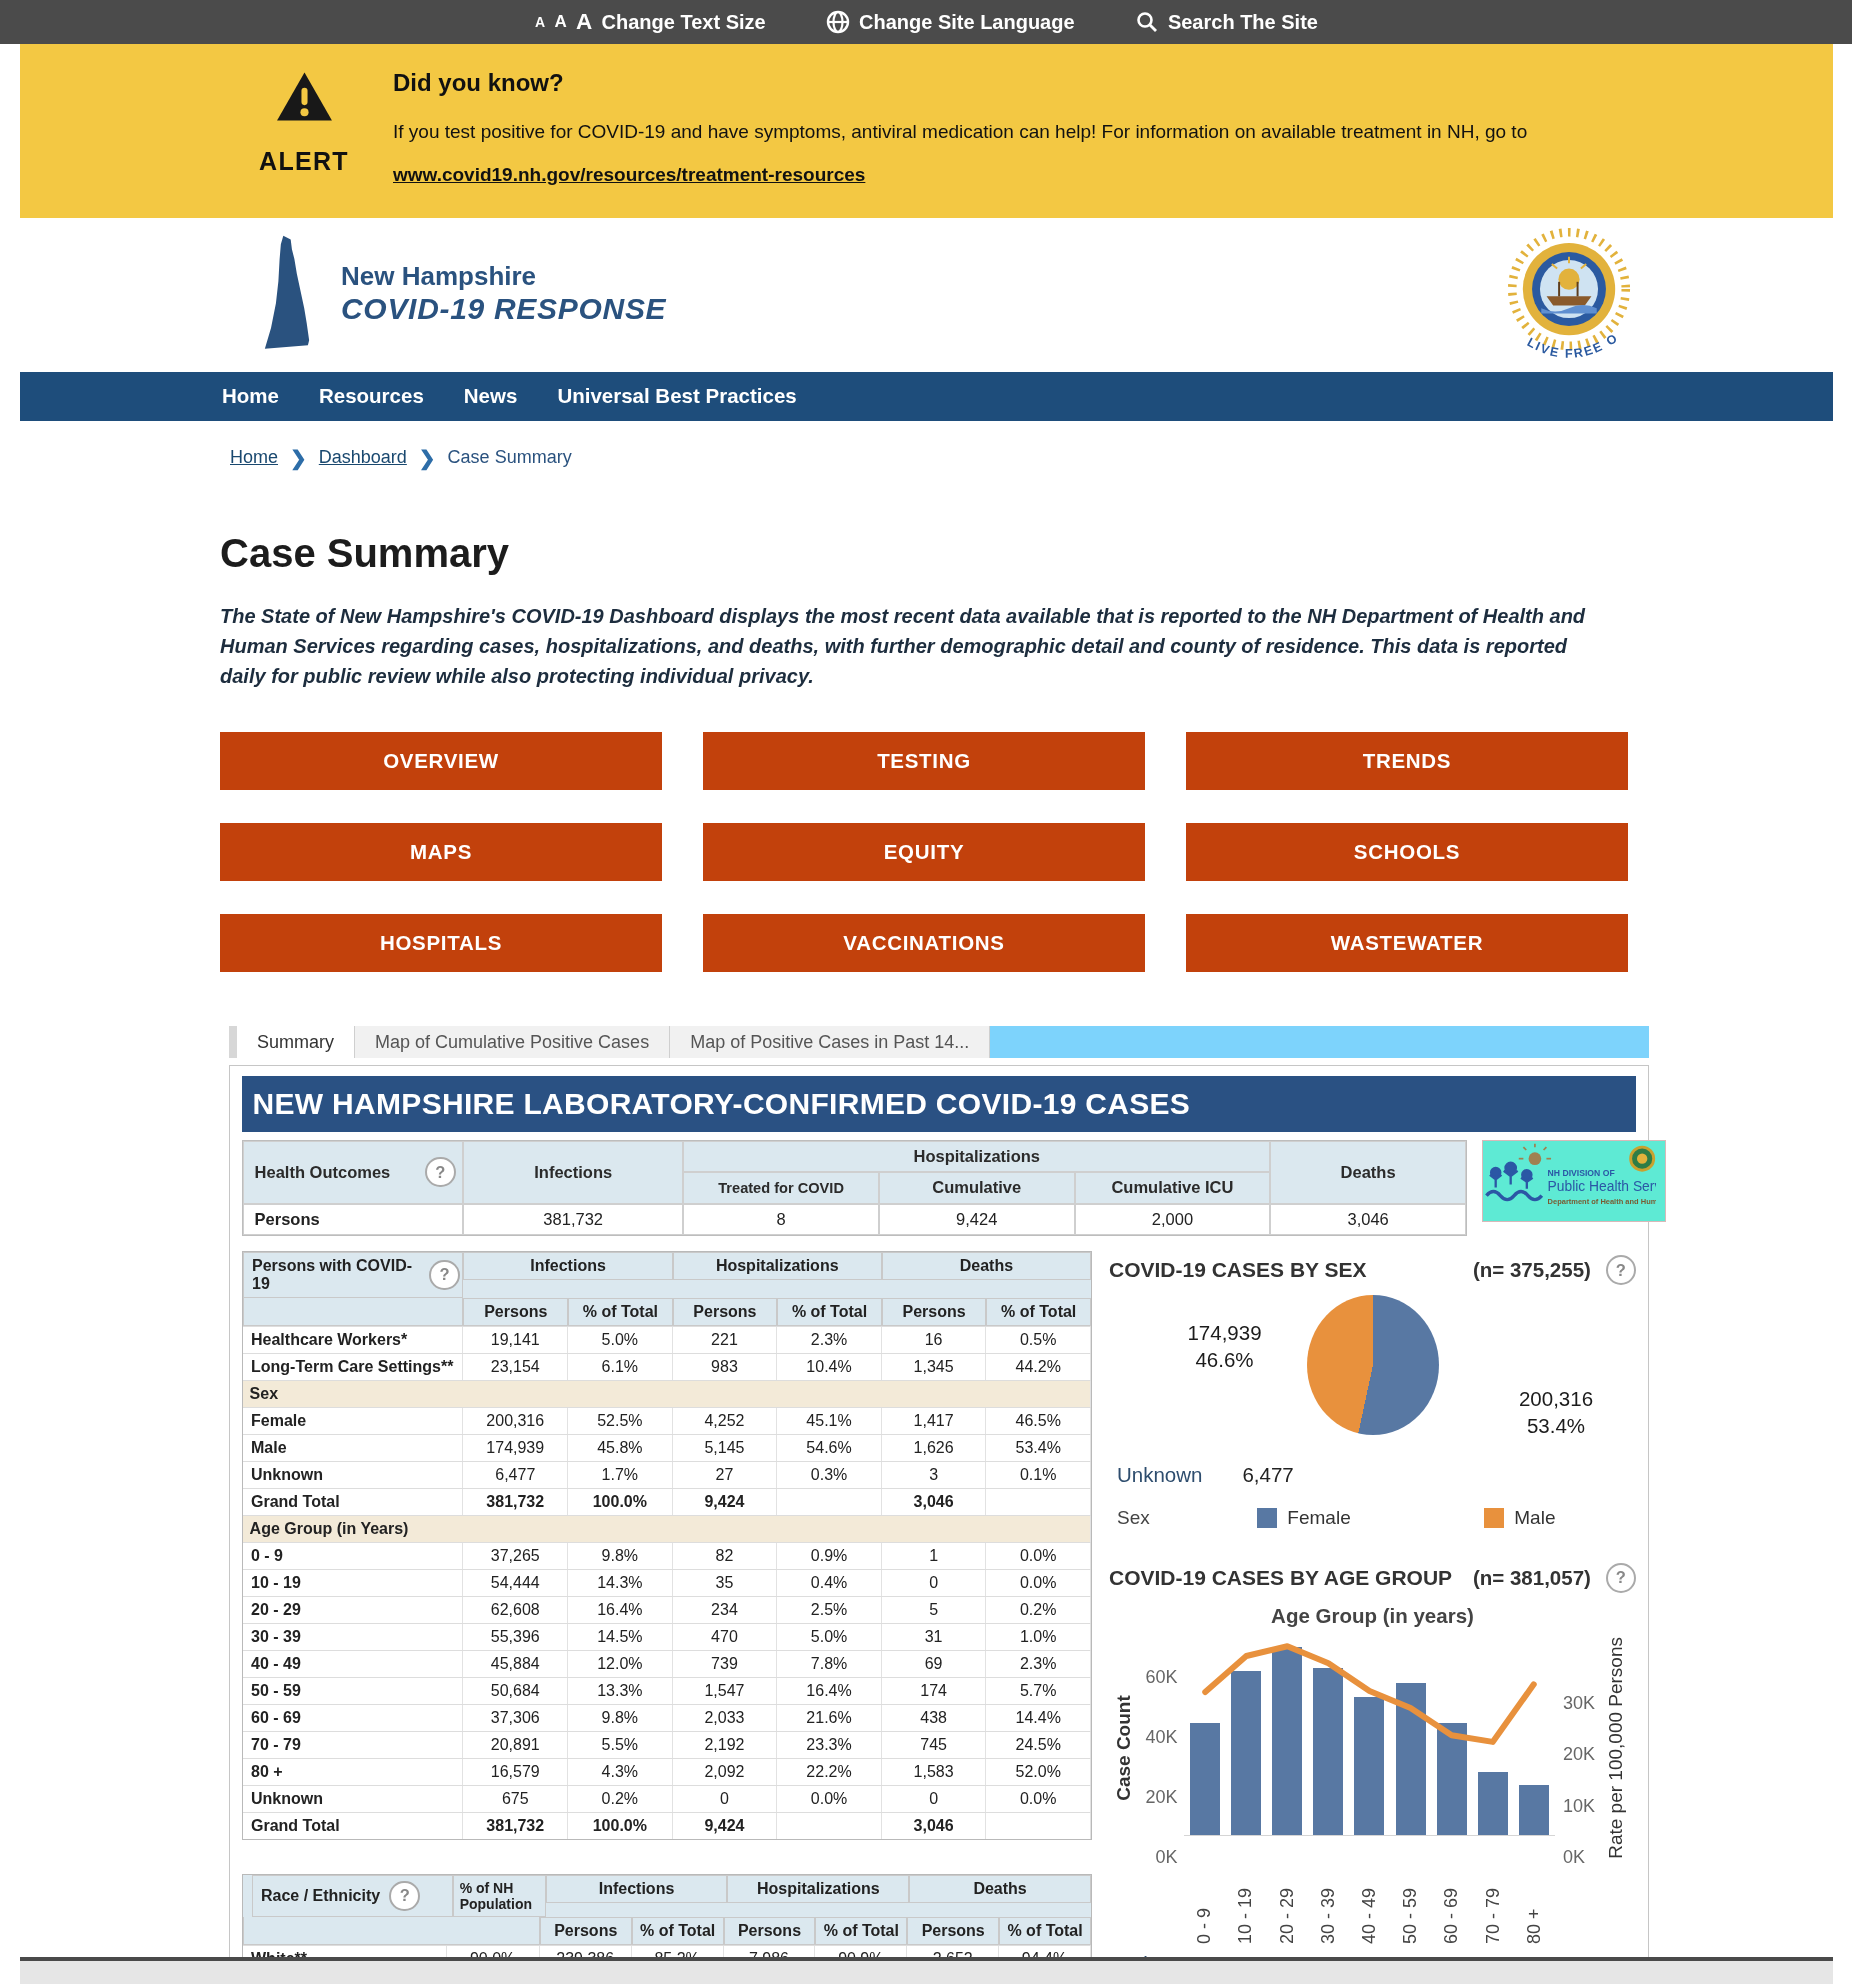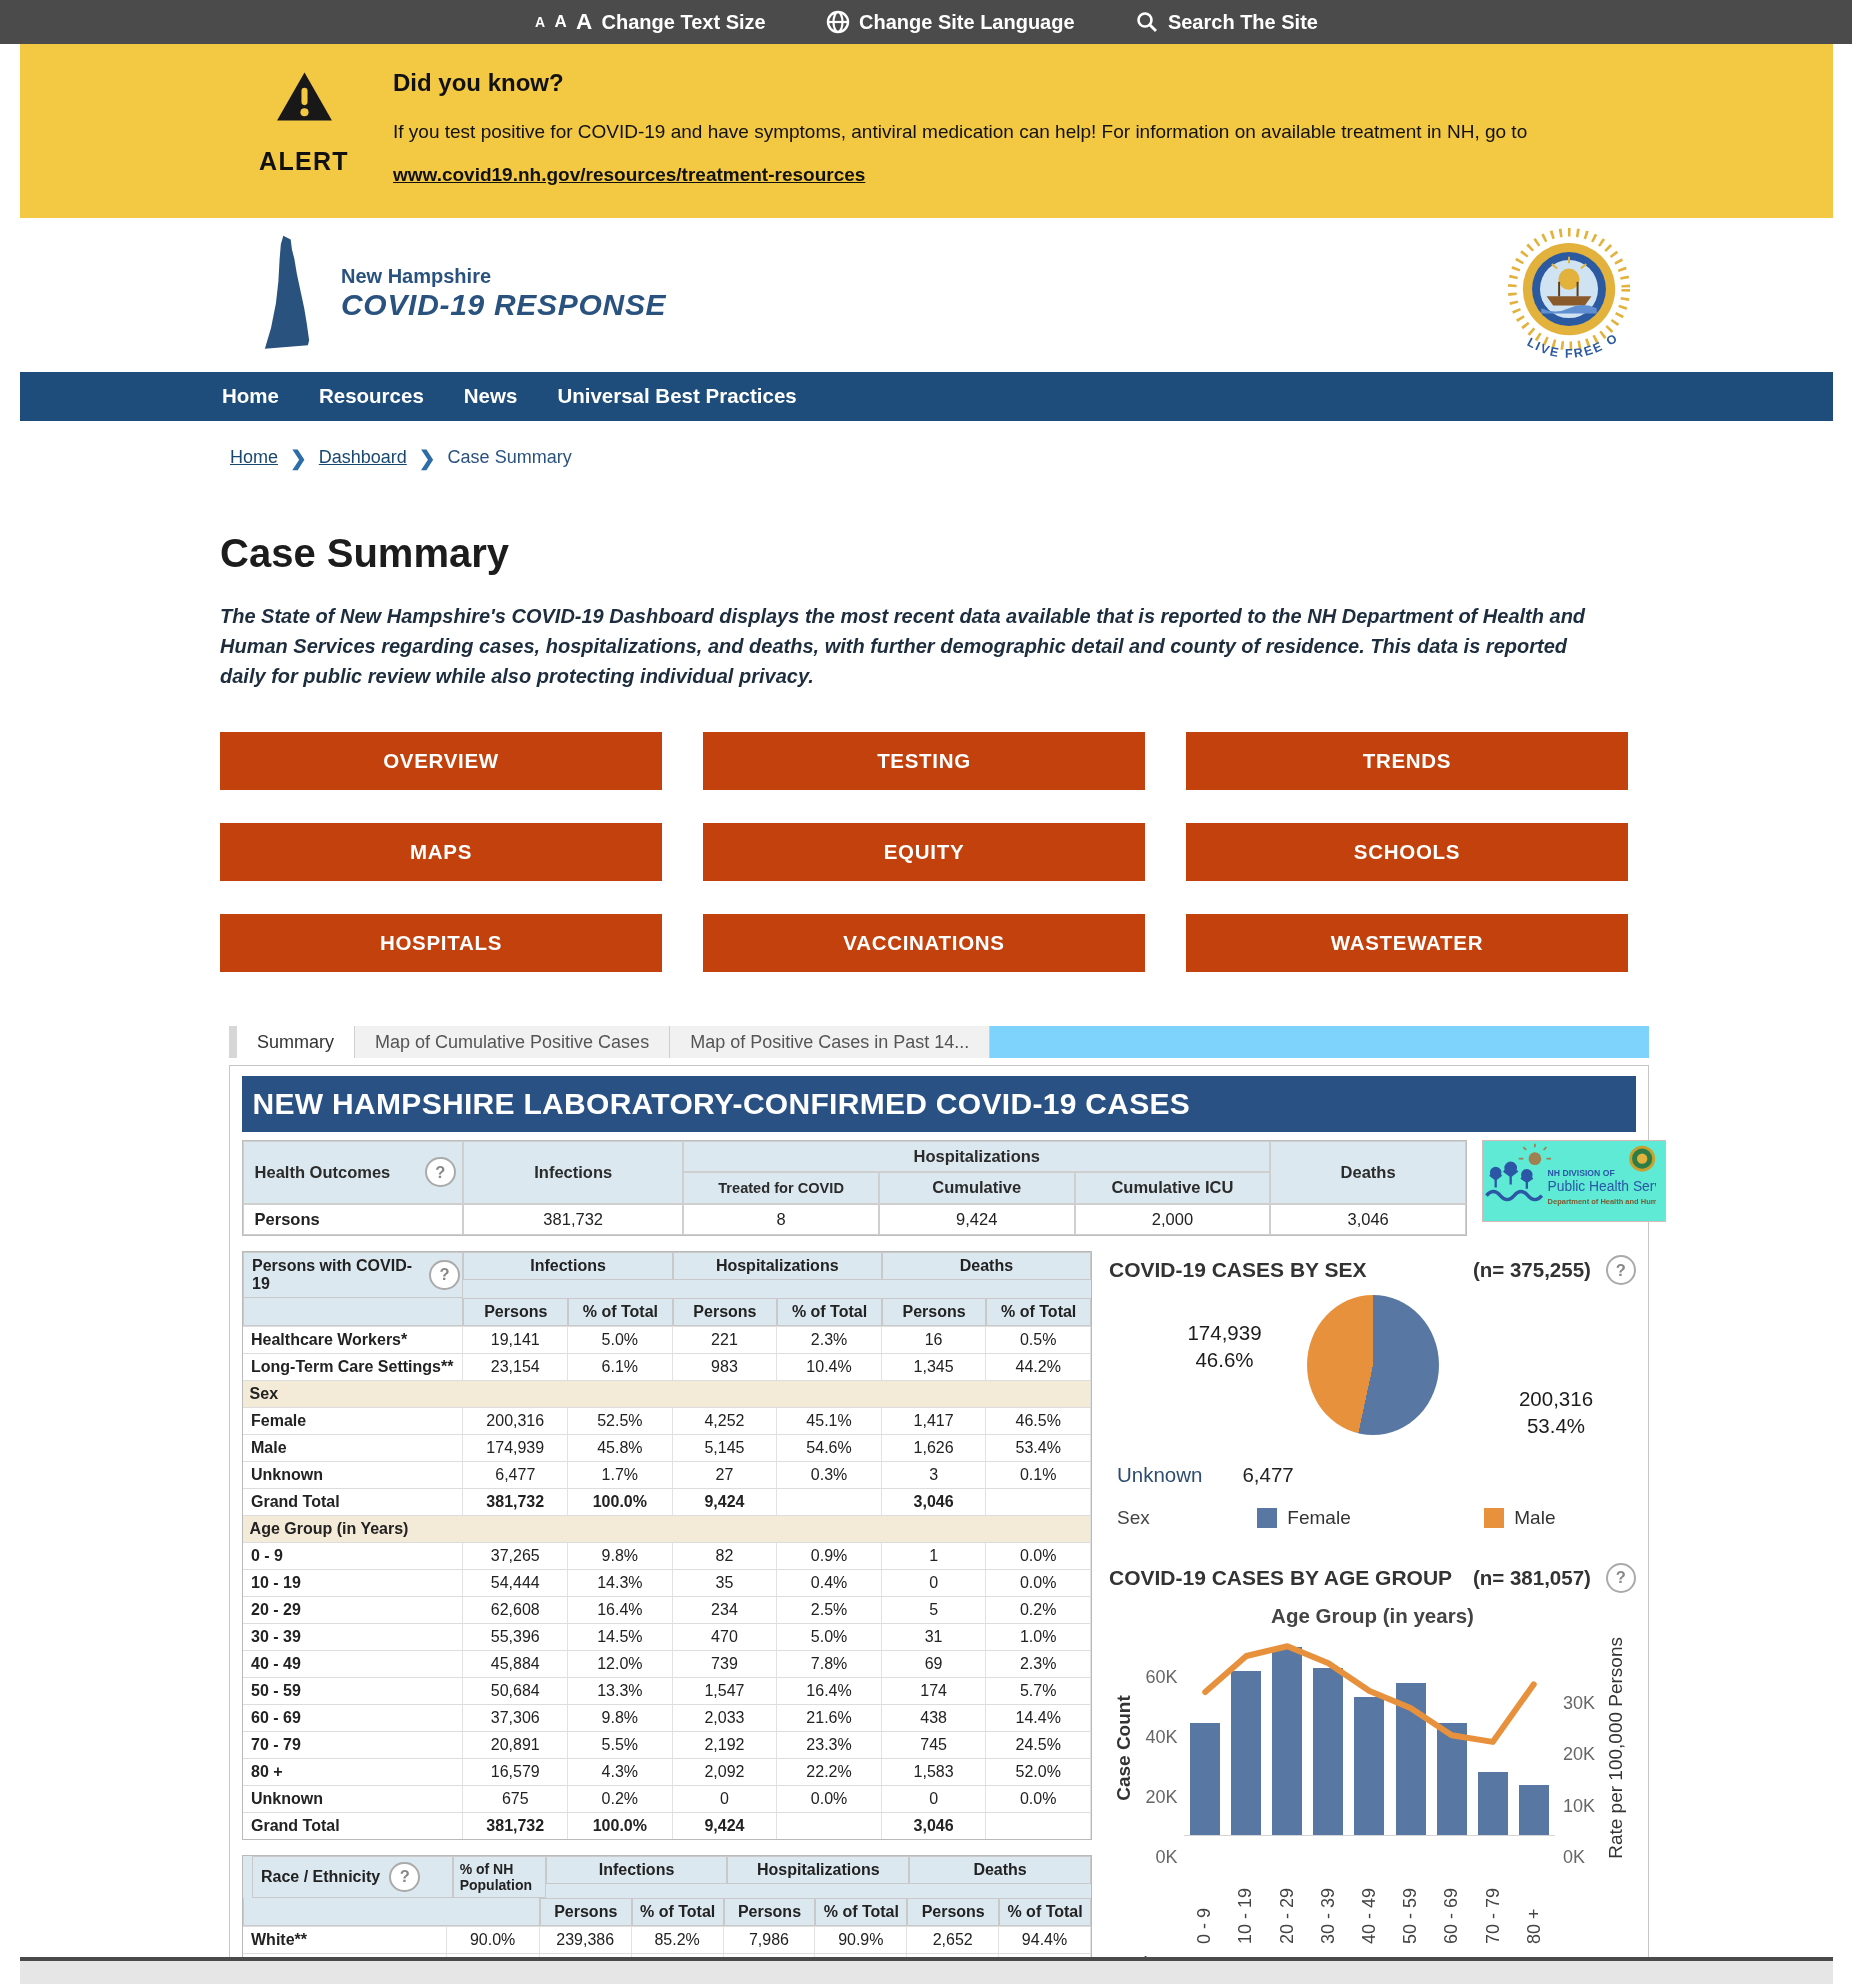--- a/index.html
+++ b/index.html
@@ -17,21 +17,21 @@
   .alert-icon-col{width:132px;margin-left:218px;text-align:center;flex-shrink:0;}
   .alert-label{font-weight:800;font-size:25px;letter-spacing:1.3px;color:#111;margin-top:20px;}
   .alert-text-col{margin-left:23px;max-width:1158px;}
   .alert-title{font-weight:800;font-size:24px;color:#111;margin-bottom:18.5px;}
   .alert-body{font-size:19px;line-height:1.65;color:#111;}
   .alert-link{display:inline-block;margin-top:17px;font-size:19px;color:#111;text-decoration:underline;font-weight:600;cursor:pointer;}
 
   
   .siteheader{position:relative;height:154px;background:#fff;}
   .brand{position:absolute;left:250px;top:14.6px;display:flex;align-items:center;gap:17px;}
-  .brand-text .l1{font-size:20px;color:#2a527f;font-weight:600;}
+  .brand-text .l1{font-size:26px;color:#2a527f;font-weight:600;}
   .brand-text .l2{font-size:30px;color:#2a527f;font-weight:800;letter-spacing:0.7px;font-style:italic;}
   .seal{position:absolute;right:218px;top:8px;}
 
   
   .mainnav{margin:0 20px;height:49px;background:#1e4d7b;display:flex;align-items:center;gap:40px;padding-left:202px;}
   .mainnav .nav-item{color:#fff;font-size:20.5px;font-weight:bold;cursor:pointer;}
 
   
   .breadcrumb{padding:25px 0 0 230px;font-size:18px;display:flex;align-items:center;gap:12px;color:#2a527f;}
   .breadcrumb .crumb-link{color:#19486f;text-decoration:underline;cursor:pointer;}
@@ -61,21 +61,21 @@
   .ho-grid{flex:0 0 1223px;display:grid;grid-template-columns:18% 18% 16% 16% 16% 16%;border:1.3px solid #bdbdbd;font-size:16.5px;}
   .ho-grid .cell{border:0.7px solid #cfcfcf;display:flex;align-items:center;justify-content:center;padding:5.3px 6.6px;box-sizing:border-box;}
   .ho-grid .hdr{background:#dbe8ef;font-weight:bold;color:#2b2b2b;}
   .ho-grid .lbl{justify-content:space-between;padding-left:10.6px;}
   .ho-grid .val{background:#fff;font-weight:normal;}
   .dphs-logo{flex:0 0 182px;border:1.3px solid #d8b9b9;padding:0;background:#5eead4;}
 
   
   .tables-and-charts{display:flex;margin-top:14.6px;}
   .left-tables{width:850px;flex-shrink:0;}
-  .dtable{border:1.3px solid #b9b9b9;font-size:16px;margin-bottom:15px;}
+  .dtable{border:1.3px solid #b9b9b9;font-size:16px;margin-bottom:34px;}
   .dt-header{background:#dbe8ef;}
   .dt-hrow{display:grid;}
   .pt-cols{grid-template-columns:26% repeat(6,1fr);}
   .rt-cols{grid-template-columns:24% 11% repeat(6,1fr);}
   .dt-hcell{border:0.7px solid #c9c9c9;display:flex;align-items:center;justify-content:center;font-weight:bold;padding:4px 2.6px;box-sizing:border-box;background:#dbe8ef;}
   .dt-hcell.left{justify-content:flex-start;padding-left:8px;gap:9.3px;}
   .dt-body .tr{display:grid;border-top:0.7px solid #ddd;background:#fff;}
   .dt-body .tr.section{background:#f3ead8;}
   .dt-body .tr.section .td{font-weight:600;justify-content:flex-start;padding-left:6.6px;grid-column:1/-1;}
   .dt-body .td{padding:4px 2.6px;display:flex;align-items:center;justify-content:center;border-right:0.7px solid #e2e2e2;box-sizing:border-box;min-height:24px;}

